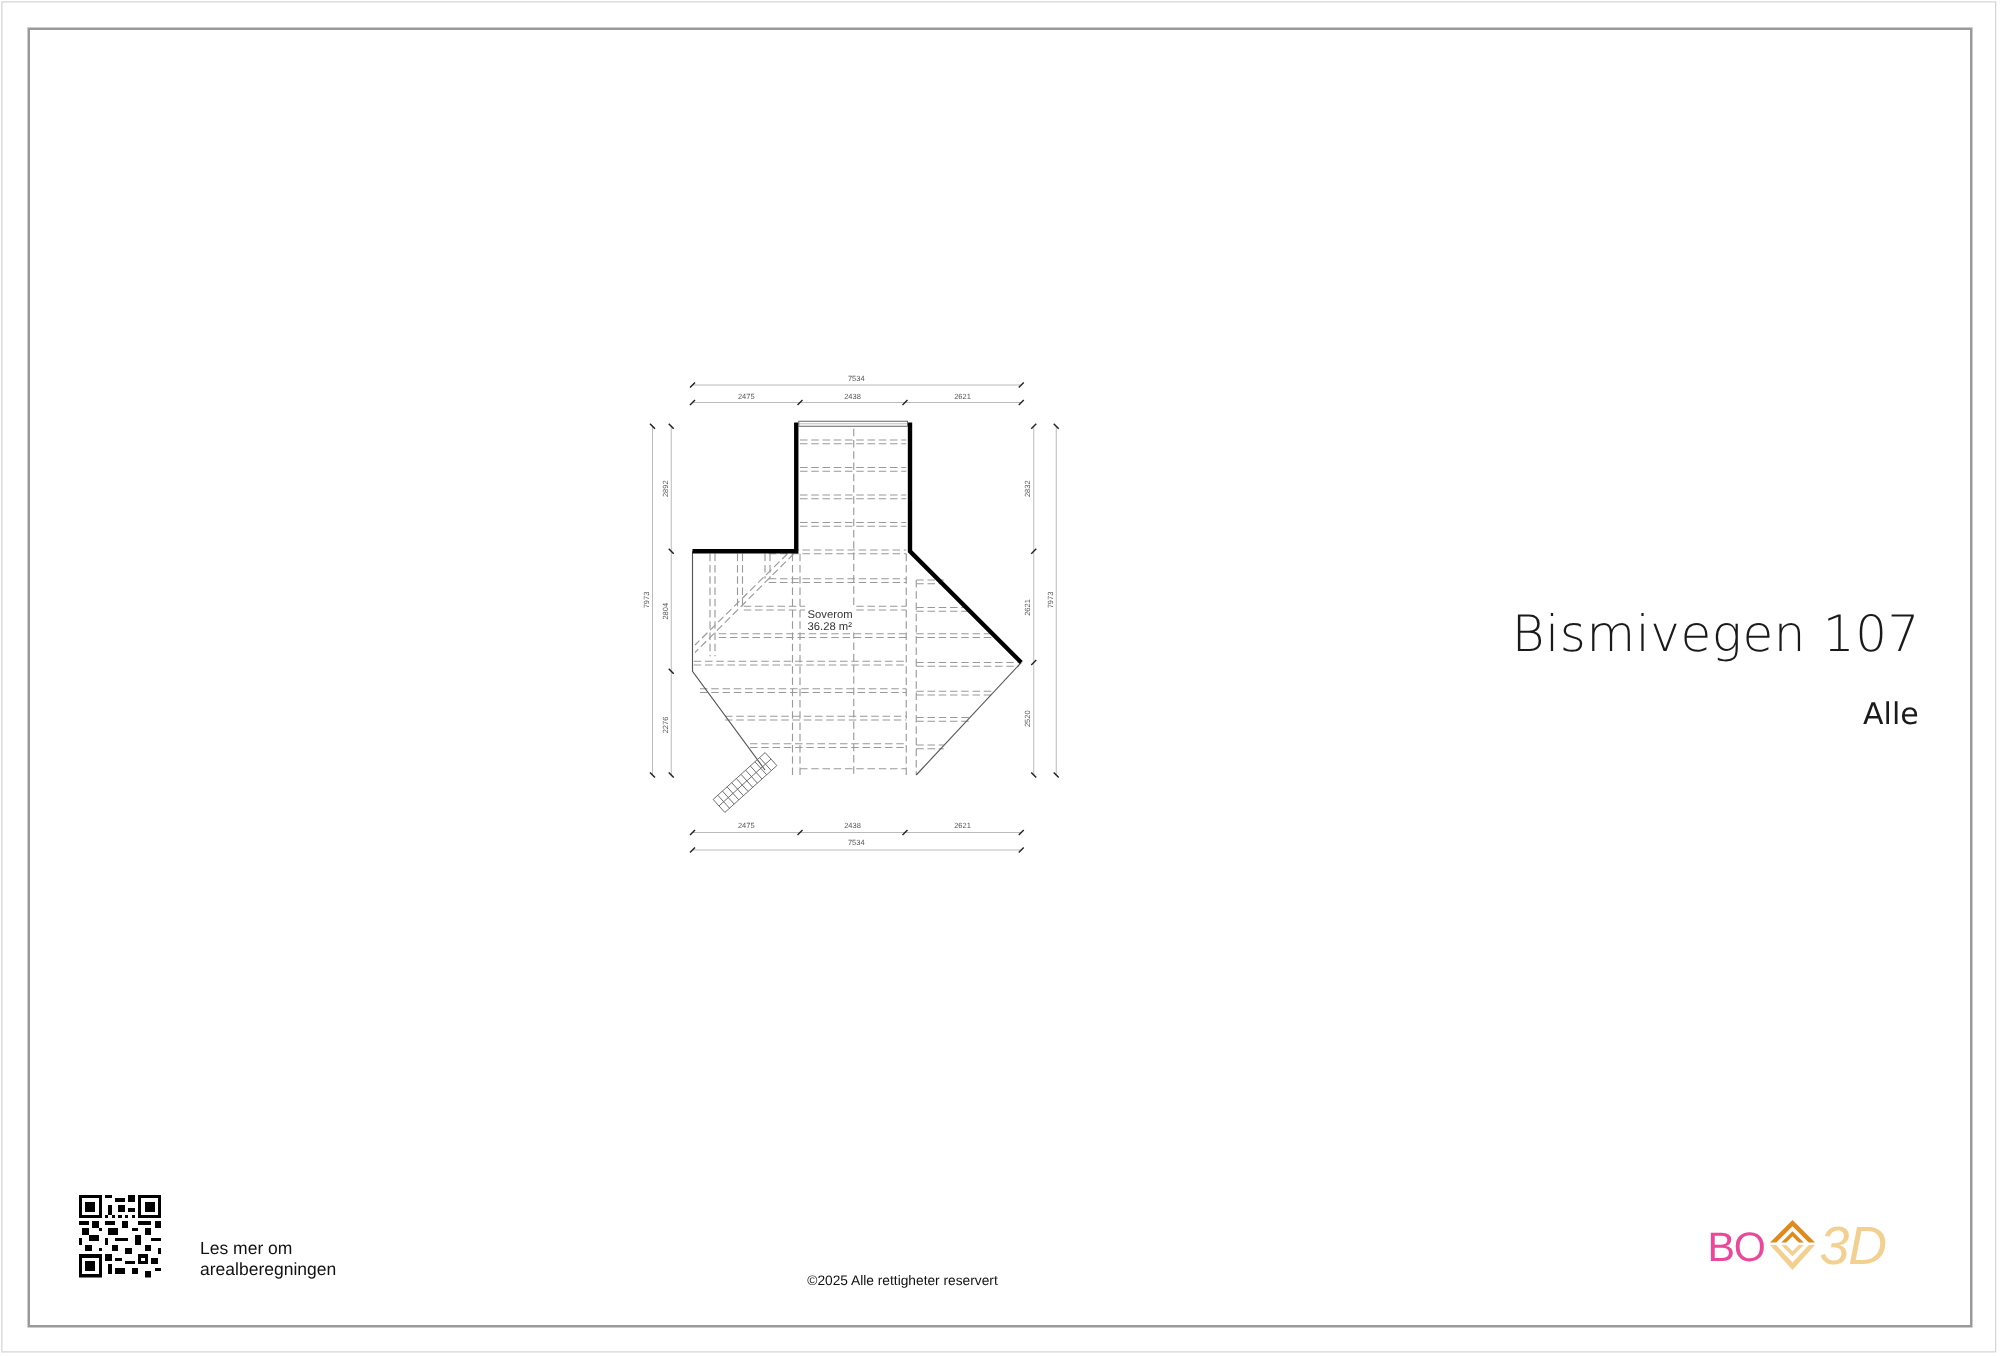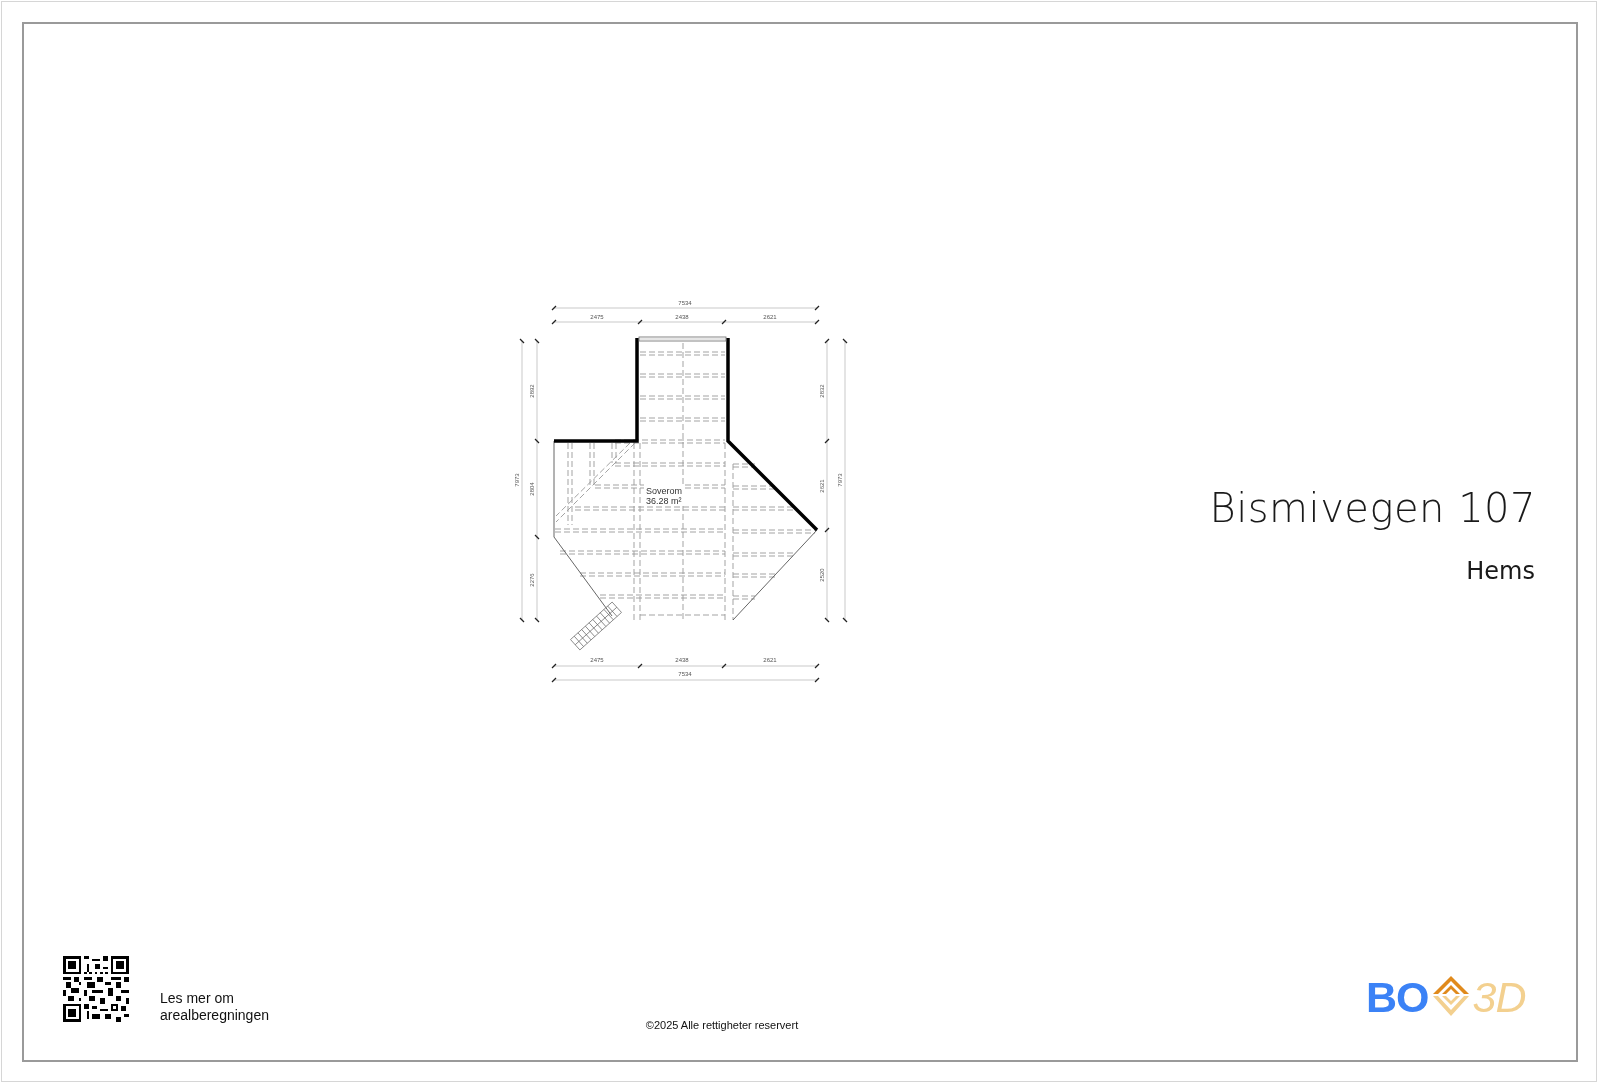--- a/index.html
+++ b/index.html
@@ -6,21 +6,21 @@
     body { width: 1600px; height: 1085px; position: relative; overflow: hidden; font-family: "Liberation Sans", sans-serif; }
     .outer-frame { position: absolute; left: 1px; top: 1px; width: 1596px; height: 1081px; border: 1px solid #d6d6d6; box-sizing: border-box; }
     .inner-frame { position: absolute; left: 22px; top: 22px; width: 1556px; height: 1040px; border: 2px solid #9a9a9a; box-sizing: border-box; }
     .plan { position: absolute; left: 0; top: 0; width: 1600px; height: 1085px; }
     .title { position: absolute; right: 64px; top: 474px; font-family: "DejaVu Sans", sans-serif; font-weight: 300; font-size: 40px; color: #1a1a1a; letter-spacing: 0.5px; white-space: nowrap; margin-top: 11px; }
     .subtitle { position: absolute; right: 65px; top: 557px; font-family: "DejaVu Sans", sans-serif; font-size: 24px; color: #1a1a1a; white-space: nowrap; }
     .qr { position: absolute; left: 63px; top: 956px; width: 66px; height: 66px; }
     .qr-text { position: absolute; left: 144px; top: 990px; font-size: 14px; line-height: 17px; color: #111; margin-left: 16px; }
     .copyright { position: absolute; left: 0; width: 1444px; top: 1019px; text-align: center; font-size: 11px; color: #111; }
     .logo { position: absolute; left: 1366px; top: 973px; height: 48px; display: flex; align-items: center; }
-    .logo-bo { font-size: 43px; font-weight: 700; color: #3b82f6; letter-spacing: -1px; line-height: 1; }
+    .logo-bo { font-size: 33px; font-weight: 400; color: #ec4899; letter-spacing: -1px; line-height: 1; }
     .logo-3d { font-size: 43px; font-weight: 400; color: #f3d08f; letter-spacing: -1px; line-height: 1; font-style: italic; }
     .logo-mark { width: 40px; height: 46px; margin: 0 2px; }
     .dim-text { font-family: "Liberation Sans", sans-serif; font-size: 6px; fill: #555; }
     .room-text { font-family: "Liberation Sans", sans-serif; font-size: 9px; fill: #333; }
   </style>
 </head>
 <body>
 
 <div class="outer-frame"></div>
 <div class="inner-frame"></div>
@@ -184,21 +184,21 @@
     <line x1="17" y1="-7" x2="17" y2="7"></line>
       <line x1="22" y1="-7" x2="22" y2="7"></line>
   </g>
 
   <rect x="644" y="484" width="40" height="22" fill="#fff"></rect>
   <text class="room-text" x="646" y="494">Soverom</text>
   <text class="room-text" x="646" y="504">36.28 m²</text>
 </svg>
 
 <div class="title">Bismivegen 107</div>
-<div class="subtitle">Hems</div>
+<div class="subtitle">Alle</div>
 
 <svg class="qr" viewBox="0 0 25 25" shape-rendering="crispEdges">
   <rect width="25" height="25" fill="#fff"></rect>
   <g fill="#000">
     <rect x="0" y="0" width="7" height="7"></rect>
       <rect x="1" y="1" width="5" height="5" fill="#fff"></rect>
       <rect x="2" y="2" width="3" height="3"></rect>
     <rect x="18" y="0" width="7" height="7"></rect>
       <rect x="19" y="1" width="5" height="5" fill="#fff"></rect>
       <rect x="20" y="2" width="3" height="3"></rect>

